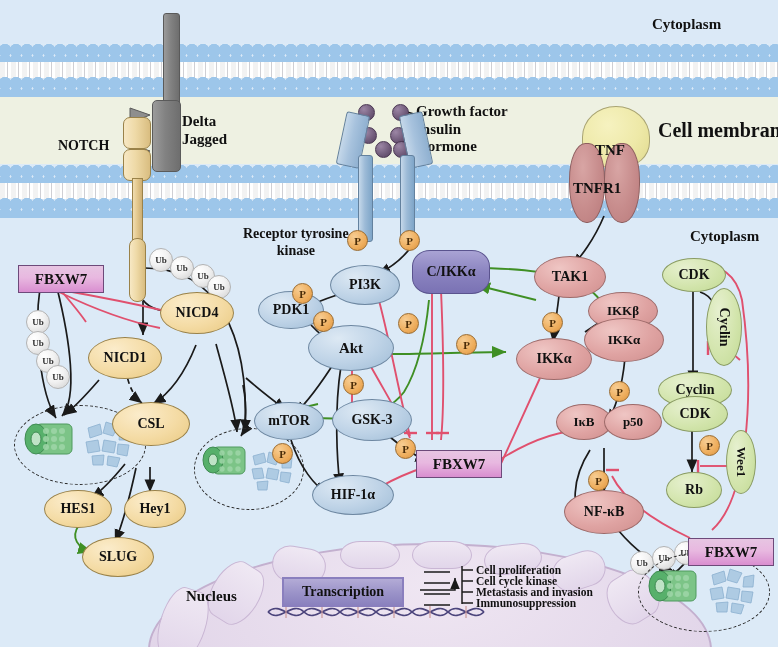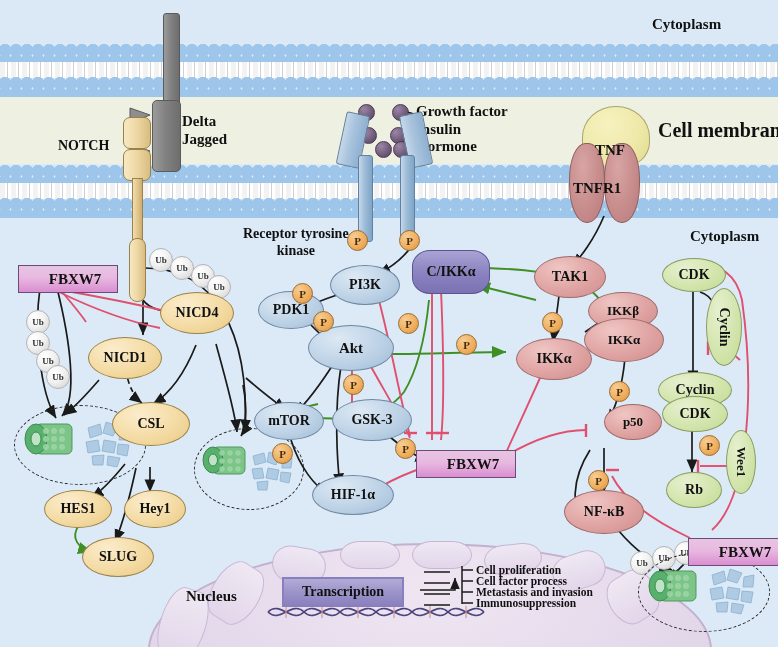--- a/index.html
+++ b/index.html
@@ -31,21 +31,21 @@
   .ell{position:absolute;display:flex;align-items:center;justify-content:center;
        border-radius:50%;border:1px solid #6b6b6b;font-weight:bold;color:#111;text-align:center;}
   .tan{background:radial-gradient(ellipse at 35% 28%,#fbeccb 0%,#f4dba4 55%,#e9c981 100%);border-color:#9a8249;}
   .blue{background:radial-gradient(ellipse at 35% 28%,#dde9f4 0%,#bdd2e6 55%,#9fbcd6 100%);border-color:#6d87a1;}
   .red{background:radial-gradient(ellipse at 35% 28%,#efc6c4 0%,#dfa3a2 55%,#cf8e8d 100%);border-color:#9d6a69;}
   .green{background:radial-gradient(ellipse at 35% 28%,#e6f0cf 0%,#d3e5ad 55%,#c2da94 100%);border-color:#8a9c63;}
   .purple{background:linear-gradient(180deg,#a9a3d4 0%,#8b84c0 50%,#7a72b4 100%);border-color:#5a538e;color:#111;}
 
   .pbox{position:absolute;display:flex;align-items:center;justify-content:center;
         border:1.4px solid #6d4a7a;font-weight:bold;color:#111;
-        background:linear-gradient(180deg,#e7c5e2 0%,#e8b8e0 45%,#d98ed0 100%);padding-left:14px;}
+        background:linear-gradient(180deg,#e7c5e2 0%,#e8b8e0 45%,#d98ed0 100%);}
 
   .pdot{position:absolute;width:19px;height:19px;border-radius:50%;
         background:radial-gradient(circle at 34% 30%,#f7cd93 0%,#eead5c 60%,#d8913f 100%);
         border:1px solid #9a6a2e;display:flex;align-items:center;justify-content:center;
         font-size:11px;font-weight:bold;color:#4a2c08;}
 
   .ub{position:absolute;width:22px;height:22px;border-radius:50%;
       background:radial-gradient(circle at 33% 28%,#ffffff 0%,#f2f2f2 45%,#cfcfcf 100%);
       border:1px solid #b3b3b3;display:flex;align-items:center;justify-content:center;
       font-size:9px;font-weight:bold;color:#333;}
@@ -432,20 +432,21 @@
   <div class="ell blue" style="left:254px;top:402px;width:68px;height:36px;font-size:14px;">mTOR</div>
   <div class="ell blue" style="left:332px;top:399px;width:78px;height:40px;font-size:14px;text-align:right;">GSK-3</div>
   <div class="ell blue" style="left:312px;top:475px;width:80px;height:38px;font-size:14px;">HIF-1α</div>
 
   <div class="purple" style="position:absolute;left:412px;top:250px;width:76px;height:42px;border-radius:18px/16px;border:1px solid #5a538e;display:flex;align-items:center;justify-content:center;font-weight:bold;font-size:14px;color:#111;">C/IKKα</div>
 
   <div class="ell red" style="left:534px;top:256px;width:70px;height:40px;font-size:14px;">TAK1</div>
   <div class="ell red" style="left:516px;top:338px;width:74px;height:40px;font-size:14px;">IKKα</div>
   <div class="ell red" style="left:588px;top:292px;width:68px;height:36px;font-size:13px;">IKKβ</div>
   <div class="ell red" style="left:584px;top:318px;width:78px;height:42px;font-size:13px;">IKKα</div>
+  <div class="ell red" style="left:556px;top:404px;width:54px;height:34px;font-size:13px;">IκB</div>
   <div class="ell red" style="left:604px;top:404px;width:56px;height:34px;font-size:13px;">p50</div>
   <div class="ell red" style="left:564px;top:490px;width:78px;height:42px;font-size:14px;">NF-κB</div>
 
   <div class="ell green" style="left:662px;top:258px;width:62px;height:32px;font-size:14px;">CDK</div>
   <div class="ell green" style="left:706px;top:288px;width:34px;height:76px;font-size:14px;">
     <span style="transform:rotate(90deg);white-space:nowrap;">Cyclin</span>
   </div>
   <div class="ell green" style="left:658px;top:372px;width:72px;height:34px;font-size:14px;">Cyclin</div>
   <div class="ell green" style="left:662px;top:396px;width:64px;height:34px;font-size:14px;">CDK</div>
   <div class="ell green" style="left:726px;top:430px;width:28px;height:62px;font-size:13px;">
@@ -460,17 +461,17 @@
   <div class="pdot" style="left:395px;top:438px;">P</div>
   <div class="pdot" style="left:272px;top:443px;">P</div>
   <div class="pdot" style="left:456px;top:334px;">P</div>
   <div class="pdot" style="left:542px;top:312px;">P</div>
   <div class="pdot" style="left:609px;top:381px;">P</div>
   <div class="pdot" style="left:588px;top:470px;">P</div>
   <div class="pdot" style="left:699px;top:435px;">P</div>
 
   <div class="tbox" style="left:282px;top:577px;width:118px;height:26px;font-size:14px;">Transcription</div>
   <div class="outcome" style="left:476px;top:564px;font-size:11.5px;">Cell proliferation</div>
-  <div class="outcome" style="left:476px;top:575px;font-size:11.5px;">Cell factor process</div>
+  <div class="outcome" style="left:476px;top:575px;font-size:11.5px;">Cell cycle kinase</div>
   <div class="outcome" style="left:476px;top:586px;font-size:11.5px;">Metastasis and invasion</div>
   <div class="outcome" style="left:476px;top:597px;font-size:11.5px;">Immunosuppression</div>
 
 </div>
 
 </body></html>

